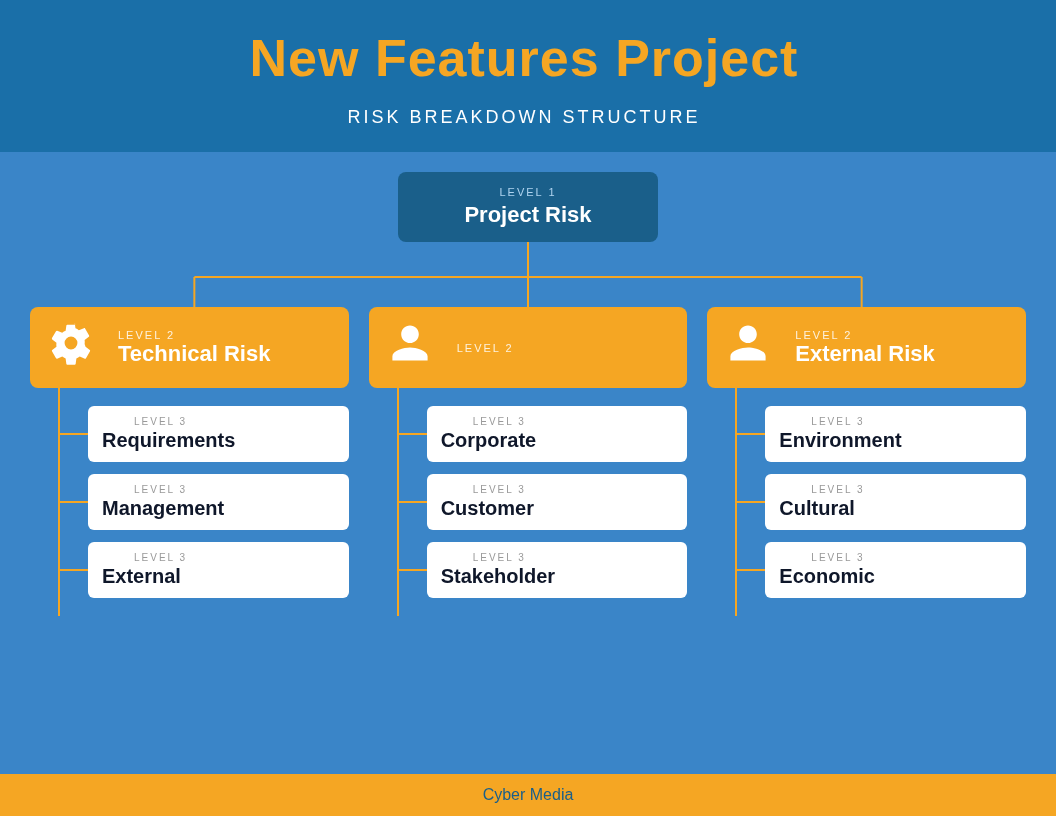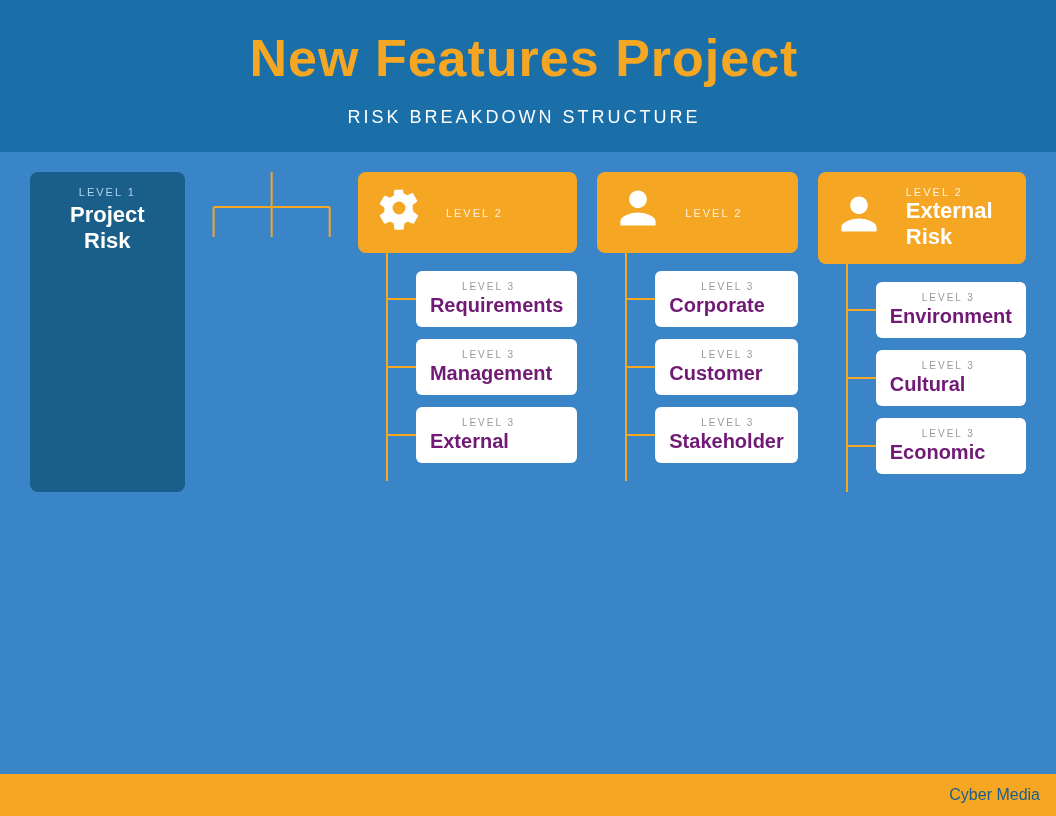--- a/index.html
+++ b/index.html
@@ -97,30 +97,32 @@
     
     .gear-icon svg, .person-icon svg {
       width: 44px;
       height: 44px;
       fill: white;
     }
 
     
     #footer {
       background-color: #f5a623;
-      text-align: right;
+      text-align: center;
       padding: 12px 16px;
       font-size: 16px;
       color: #1a5f8a;
       flex-shrink: 0;
     }
 
     
     .tree-wrapper {
       display: flex;
+      flex-direction: column;
+      align-items: center;
       width: 100%;
     }
 
     .columns-area {
       display: flex;
       width: 100%;
       justify-content: space-between;
       gap: 20px;
     }
 
@@ -154,21 +156,21 @@
       font-size: 10px;
       letter-spacing: 2px;
       color: #999;
       display: block;
       margin-bottom: 2px;
       padding-left: 32px;
     }
     .child-node .ttl {
       font-size: 20px;
       font-weight: 700;
-      color: #701a75;
+      color: #0f172a;
     }
   </style>
 </head>
 <body>
 
 <div id="header">
   <h1>New Features Project</h1>
   <p>RISK BREAKDOWN STRUCTURE</p>
 </div>
 
@@ -198,20 +200,21 @@
       <div class="col">
 
         <div class="level2-node">
           <div class="icon gear-icon">
             <svg viewBox="0 0 24 24" xmlns="http://www.w3.org/2000/svg">
               <path d="M12 15.5A3.5 3.5 0 018.5 12 3.5 3.5 0 0112 8.5a3.5 3.5 0 013.5 3.5 3.5 3.5 0 01-3.5 3.5m7.43-2.92c.04-.34.07-.68.07-1.08s-.03-.74-.07-1.08l2.31-1.8c.21-.17.27-.46.13-.7l-2.19-3.79c-.13-.24-.42-.32-.66-.24l-2.73 1.1c-.57-.44-1.18-.8-1.86-1.07l-.4-2.92C14.5 2.18 14.26 2 14 2h-4c-.26 0-.5.18-.53.42l-.4 2.92c-.68.27-1.3.63-1.86 1.07l-2.73-1.1c-.24-.09-.53 0-.66.24L1.63 9.34c-.14.24-.08.53.13.7l2.31 1.8c-.04.34-.07.69-.07 1.08s.03.74.07 1.08L1.76 15.8c-.21.17-.27.46-.13.7l2.19 3.79c.13.24.42.32.66.24l2.73-1.1c.57.44 1.18.8 1.86 1.07l.4 2.92c.03.24.27.42.53.42h4c.26 0 .5-.18.53-.42l.4-2.92c.68-.27 1.3-.63 1.86-1.07l2.73 1.1c.24.09.53 0 .66-.24l2.19-3.79c.14-.24.08-.53-.13-.7l-2.31-1.8z"></path>
             </svg>
           </div>
           <div class="node-text">
             <span class="level-label">LEVEL 2</span>
+            <span class="node-title">Technical Risk</span>
           </div>
         </div>
 
         <div style="display:flex; flex-direction:row; width:100%; margin-top:0; padding-left:28px;">
           <div style="width:2px; background:#f5a623;"></div>
           <div style="flex:1; display:flex; flex-direction:column; gap:12px; padding-top:18px; padding-bottom:18px;">
 
             <div class="child-item">
               <div class="horiz-tick"></div>
               <div class="child-node">

